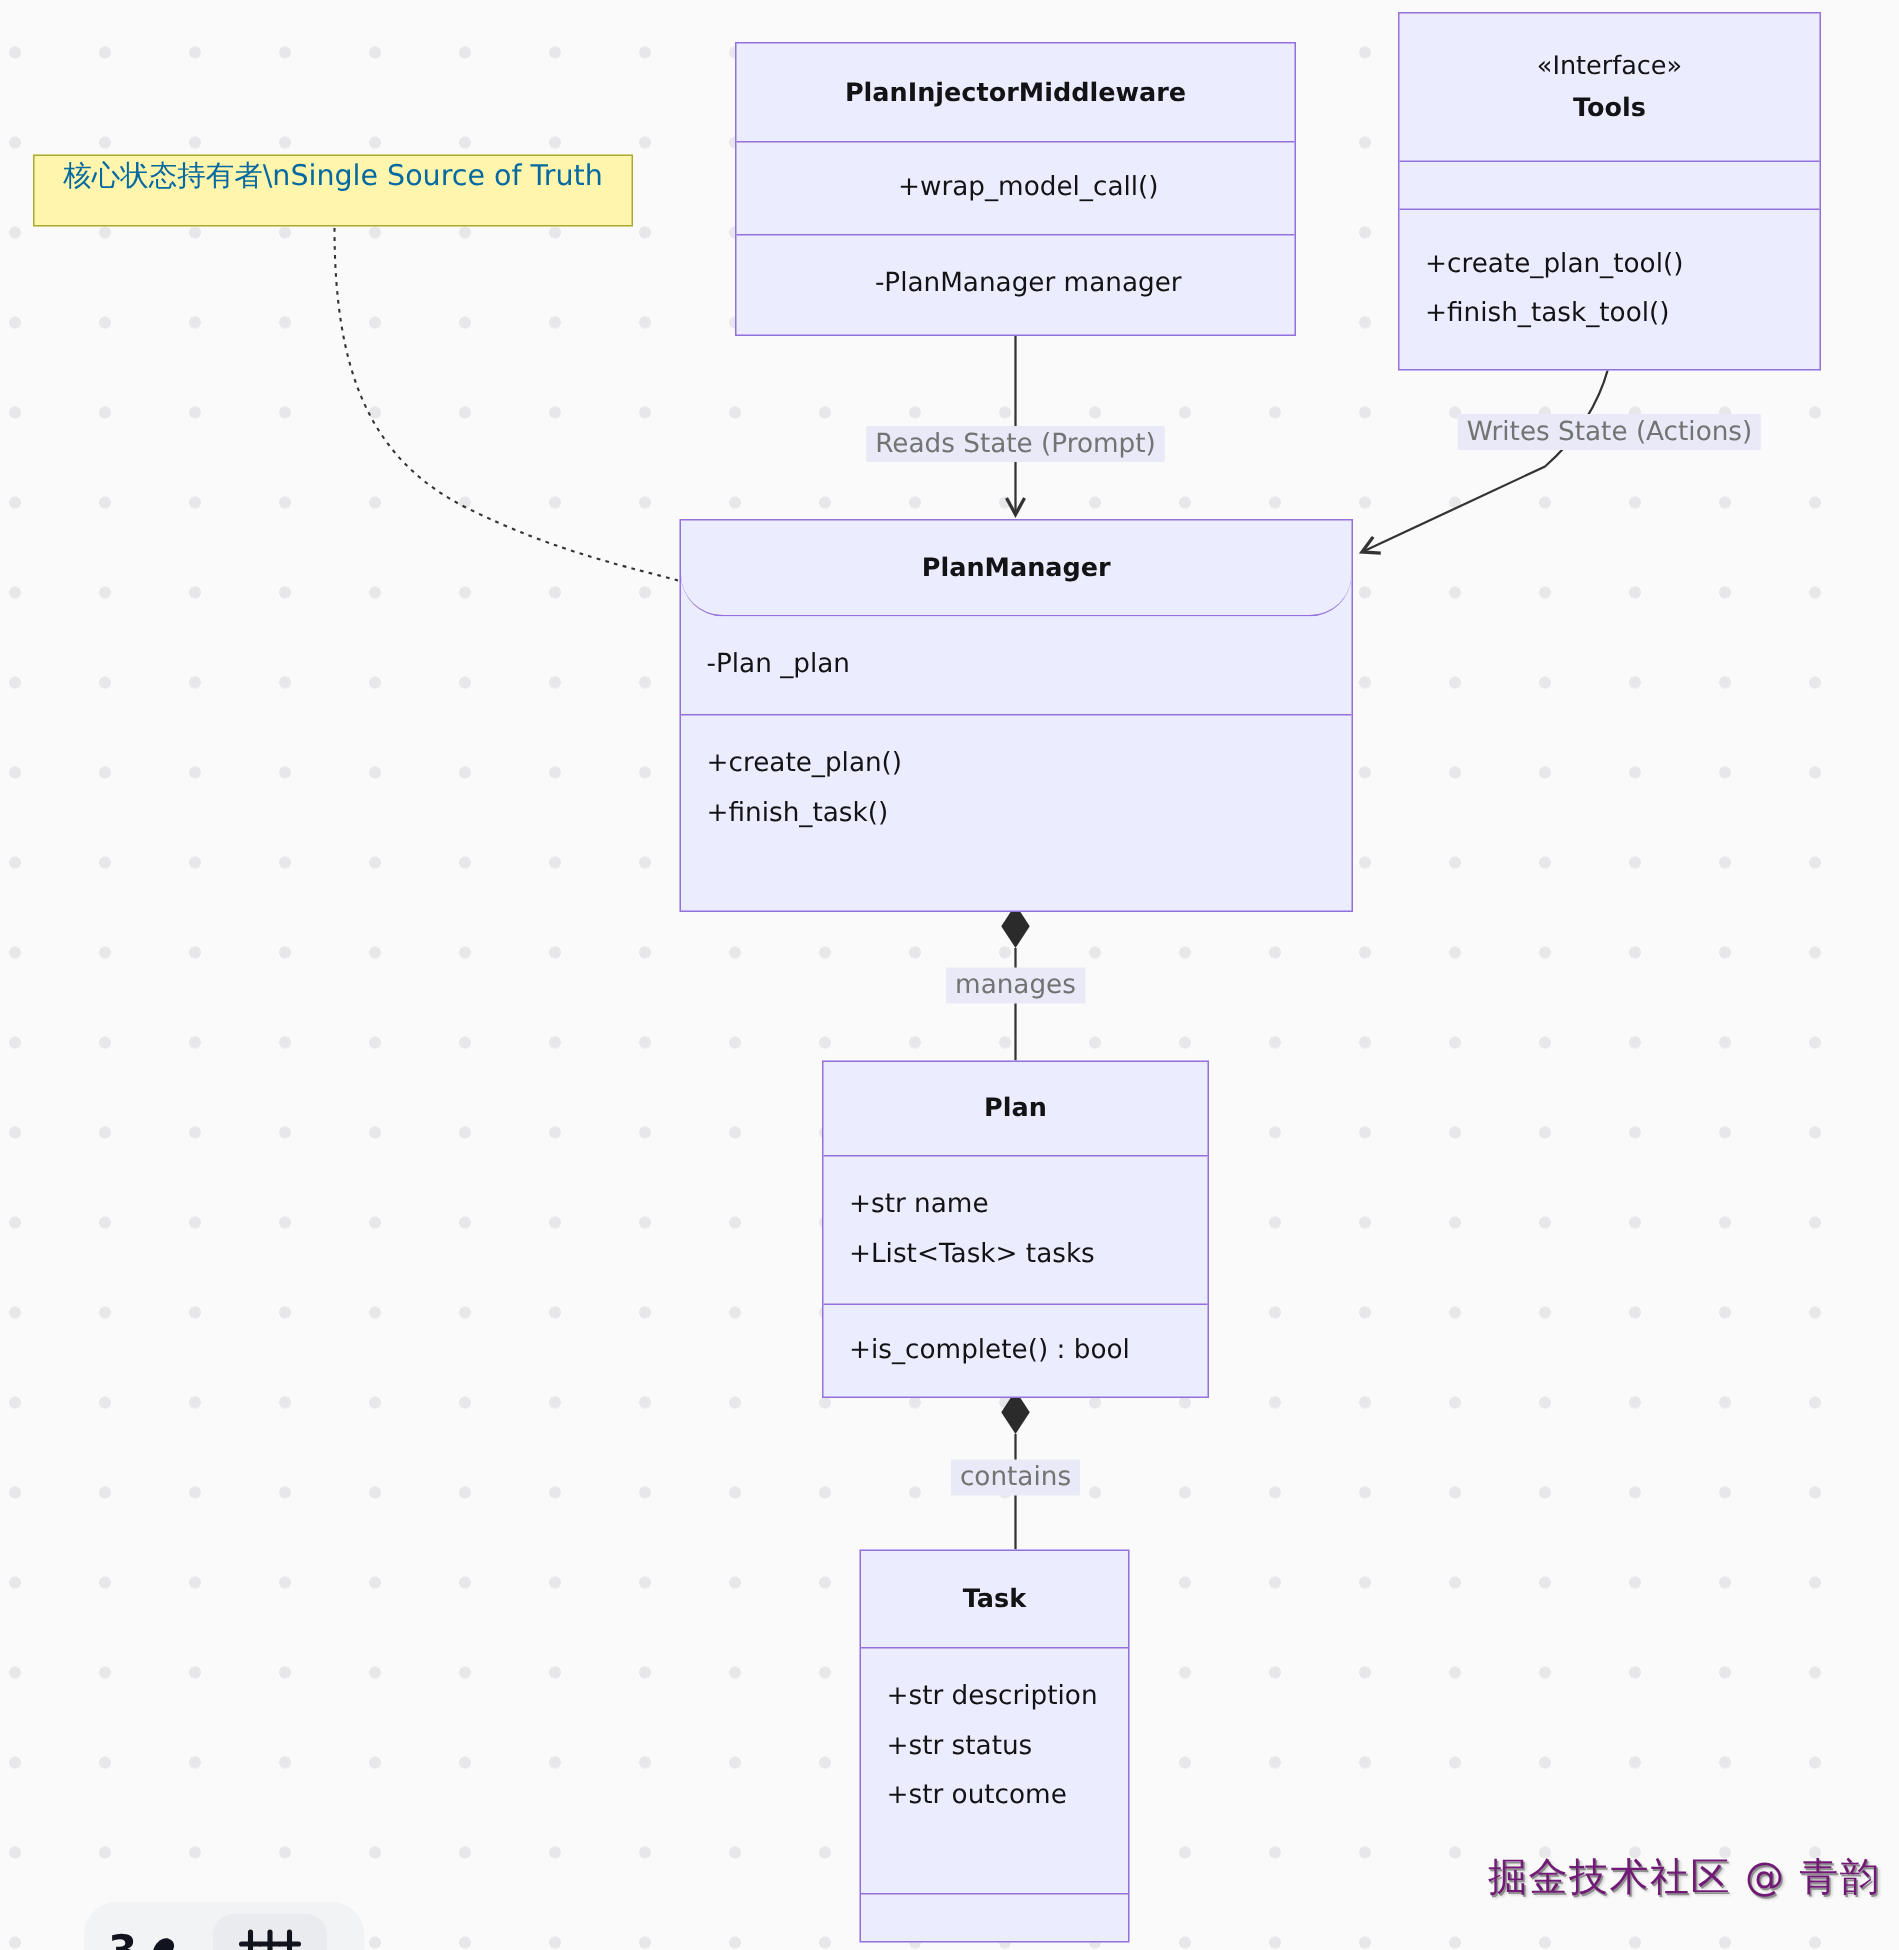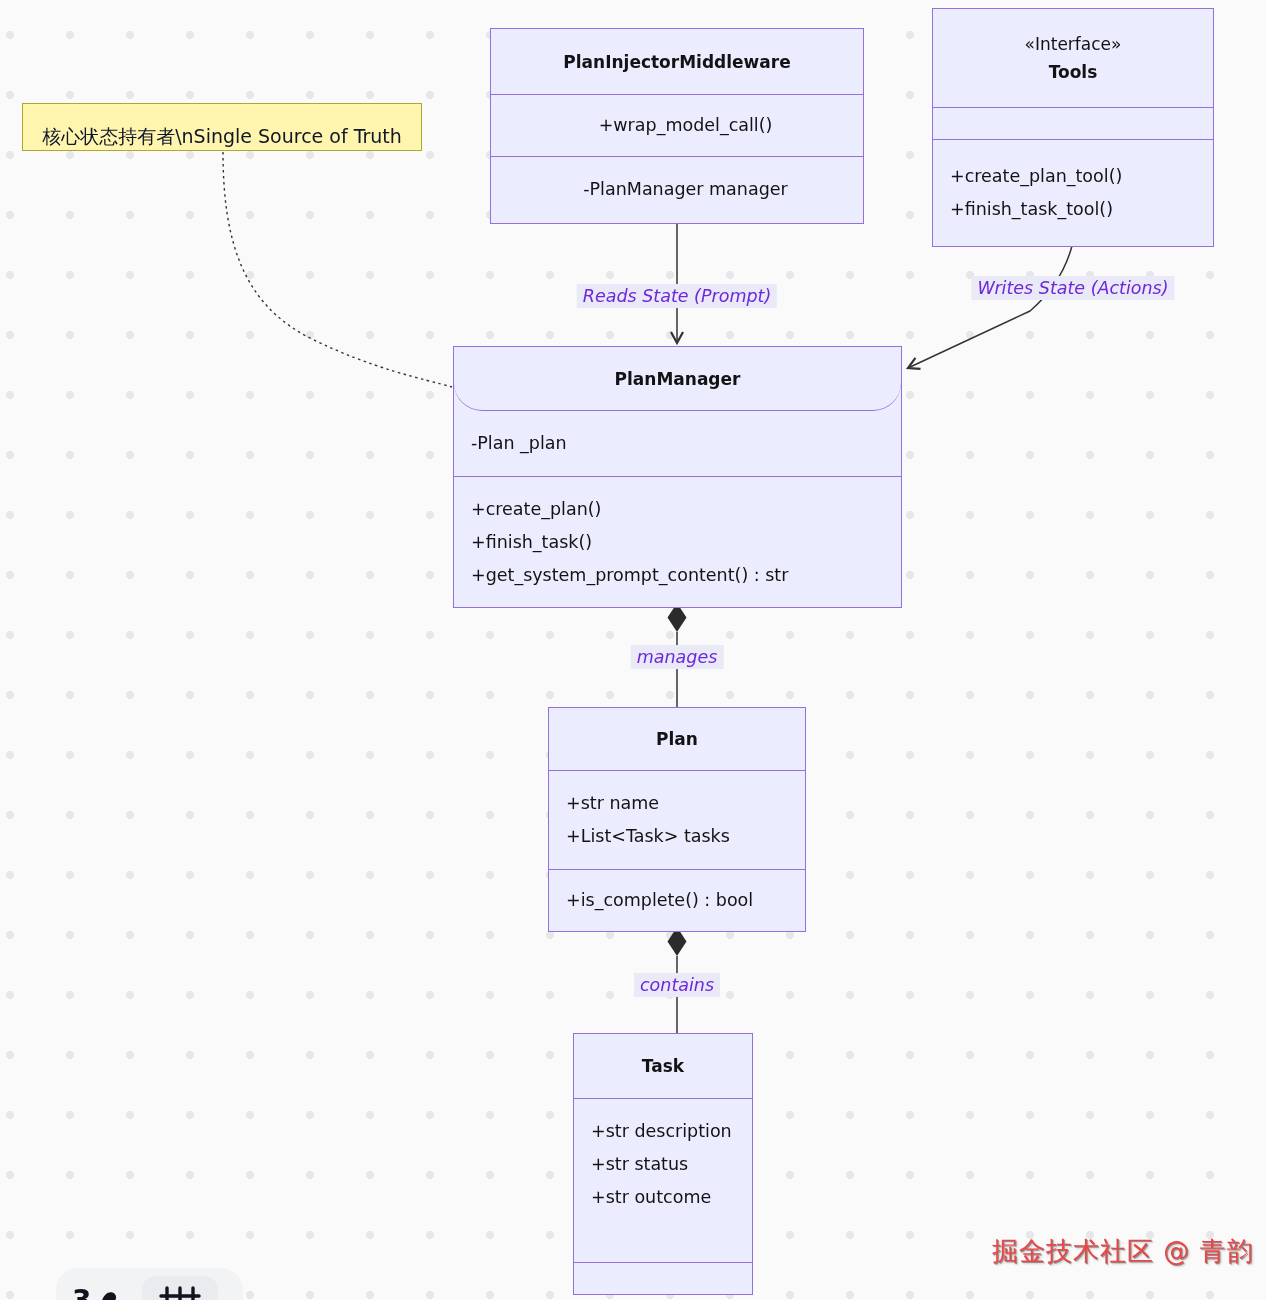--- a/index.html
+++ b/index.html
@@ -21,31 +21,31 @@
     display: flex; flex-direction: column; align-items: center; justify-content: center;
     font-weight: bold; font-size: 17px; border-bottom: 1px solid #9370DB; box-sizing: border-box;
   }
   .cb-stereotype { font-weight: normal; font-size: 17px; margin-bottom: 8px; }
   .cb-section { border-bottom: 1px solid #9370DB; box-sizing: border-box; }
   .cb-section:last-child { border-bottom: none; }
   .cb-line { font-size: 17.5px; line-height: 33px; padding-left: 17px; white-space: nowrap; }
   .note-box {
     position: absolute; left: 22px; top: 103px; width: 398px; height: 46px; z-index: 2;
     background: #FFF5AD; border: 1px solid #AAAA33;
-    display: flex; align-items: flex-end; justify-content: center;
-    font-size: 19px; color: #0f172a; white-space: nowrap;
+    display: flex; align-items: flex-start; justify-content: center;
+    font-size: 19px; color: #0369a1; white-space: nowrap;
   }
   .edge-label {
     position: absolute; z-index: 3; transform: translate(-50%, -50%);
     background: #E9E9F8; padding: 2px 6px;
-    font-size: 17.5px; color: #6d28d9; white-space: nowrap; font-style: italic;
+    font-size: 17.5px; color: #737373; white-space: nowrap;
   }
   .watermark {
     position: absolute; left: 992px; top: 1234px; z-index: 4;
-    font-size: 26px; letter-spacing: 1px; color: #ef4444;
+    font-size: 26px; letter-spacing: 1px; color: #701a75;
     text-shadow: 1px 1px 0 #8f8f8f, 2px 2px 2px rgba(0,0,0,0.18);
     white-space: nowrap;
   }
   .toolbar {
     position: absolute; left: 56px; top: 1268px; width: 187px; height: 40px; z-index: 5;
     background: #f2f3f5; border-radius: 22px 22px 0 0;
   }
   .tb-count {
     position: absolute; left: 16px; top: 16px;
     font-size: 28px; font-weight: bold; color: #11141f;
@@ -108,21 +108,20 @@
 </div>
 
 <div class="class-box" style="left:453px; top:346px; width:449px;">
   <div class="cb-title" style="height:64px;border-radius:28px;">PlanManager</div>
   <div class="cb-section" style="height:66px; padding-top:16px;">
     <div class="cb-line">-Plan _plan</div>
   </div>
   <div class="cb-section" style="height:130px; padding-top:16px;">
     <div class="cb-line">+create_plan()</div>
     <div class="cb-line">+finish_task()</div>
-    <div class="cb-line">+get_system_prompt_content() : str</div>
   </div>
 </div>
 
 <div class="class-box" style="left:548px; top:707px; width:258px;">
   <div class="cb-title" style="height:63px;">Plan</div>
   <div class="cb-section" style="height:99px; padding-top:16px;">
     <div class="cb-line">+str name</div>
     <div class="cb-line">+List&lt;Task&gt; tasks</div>
   </div>
   <div class="cb-section" style="height:61px; padding-top:14px;">

